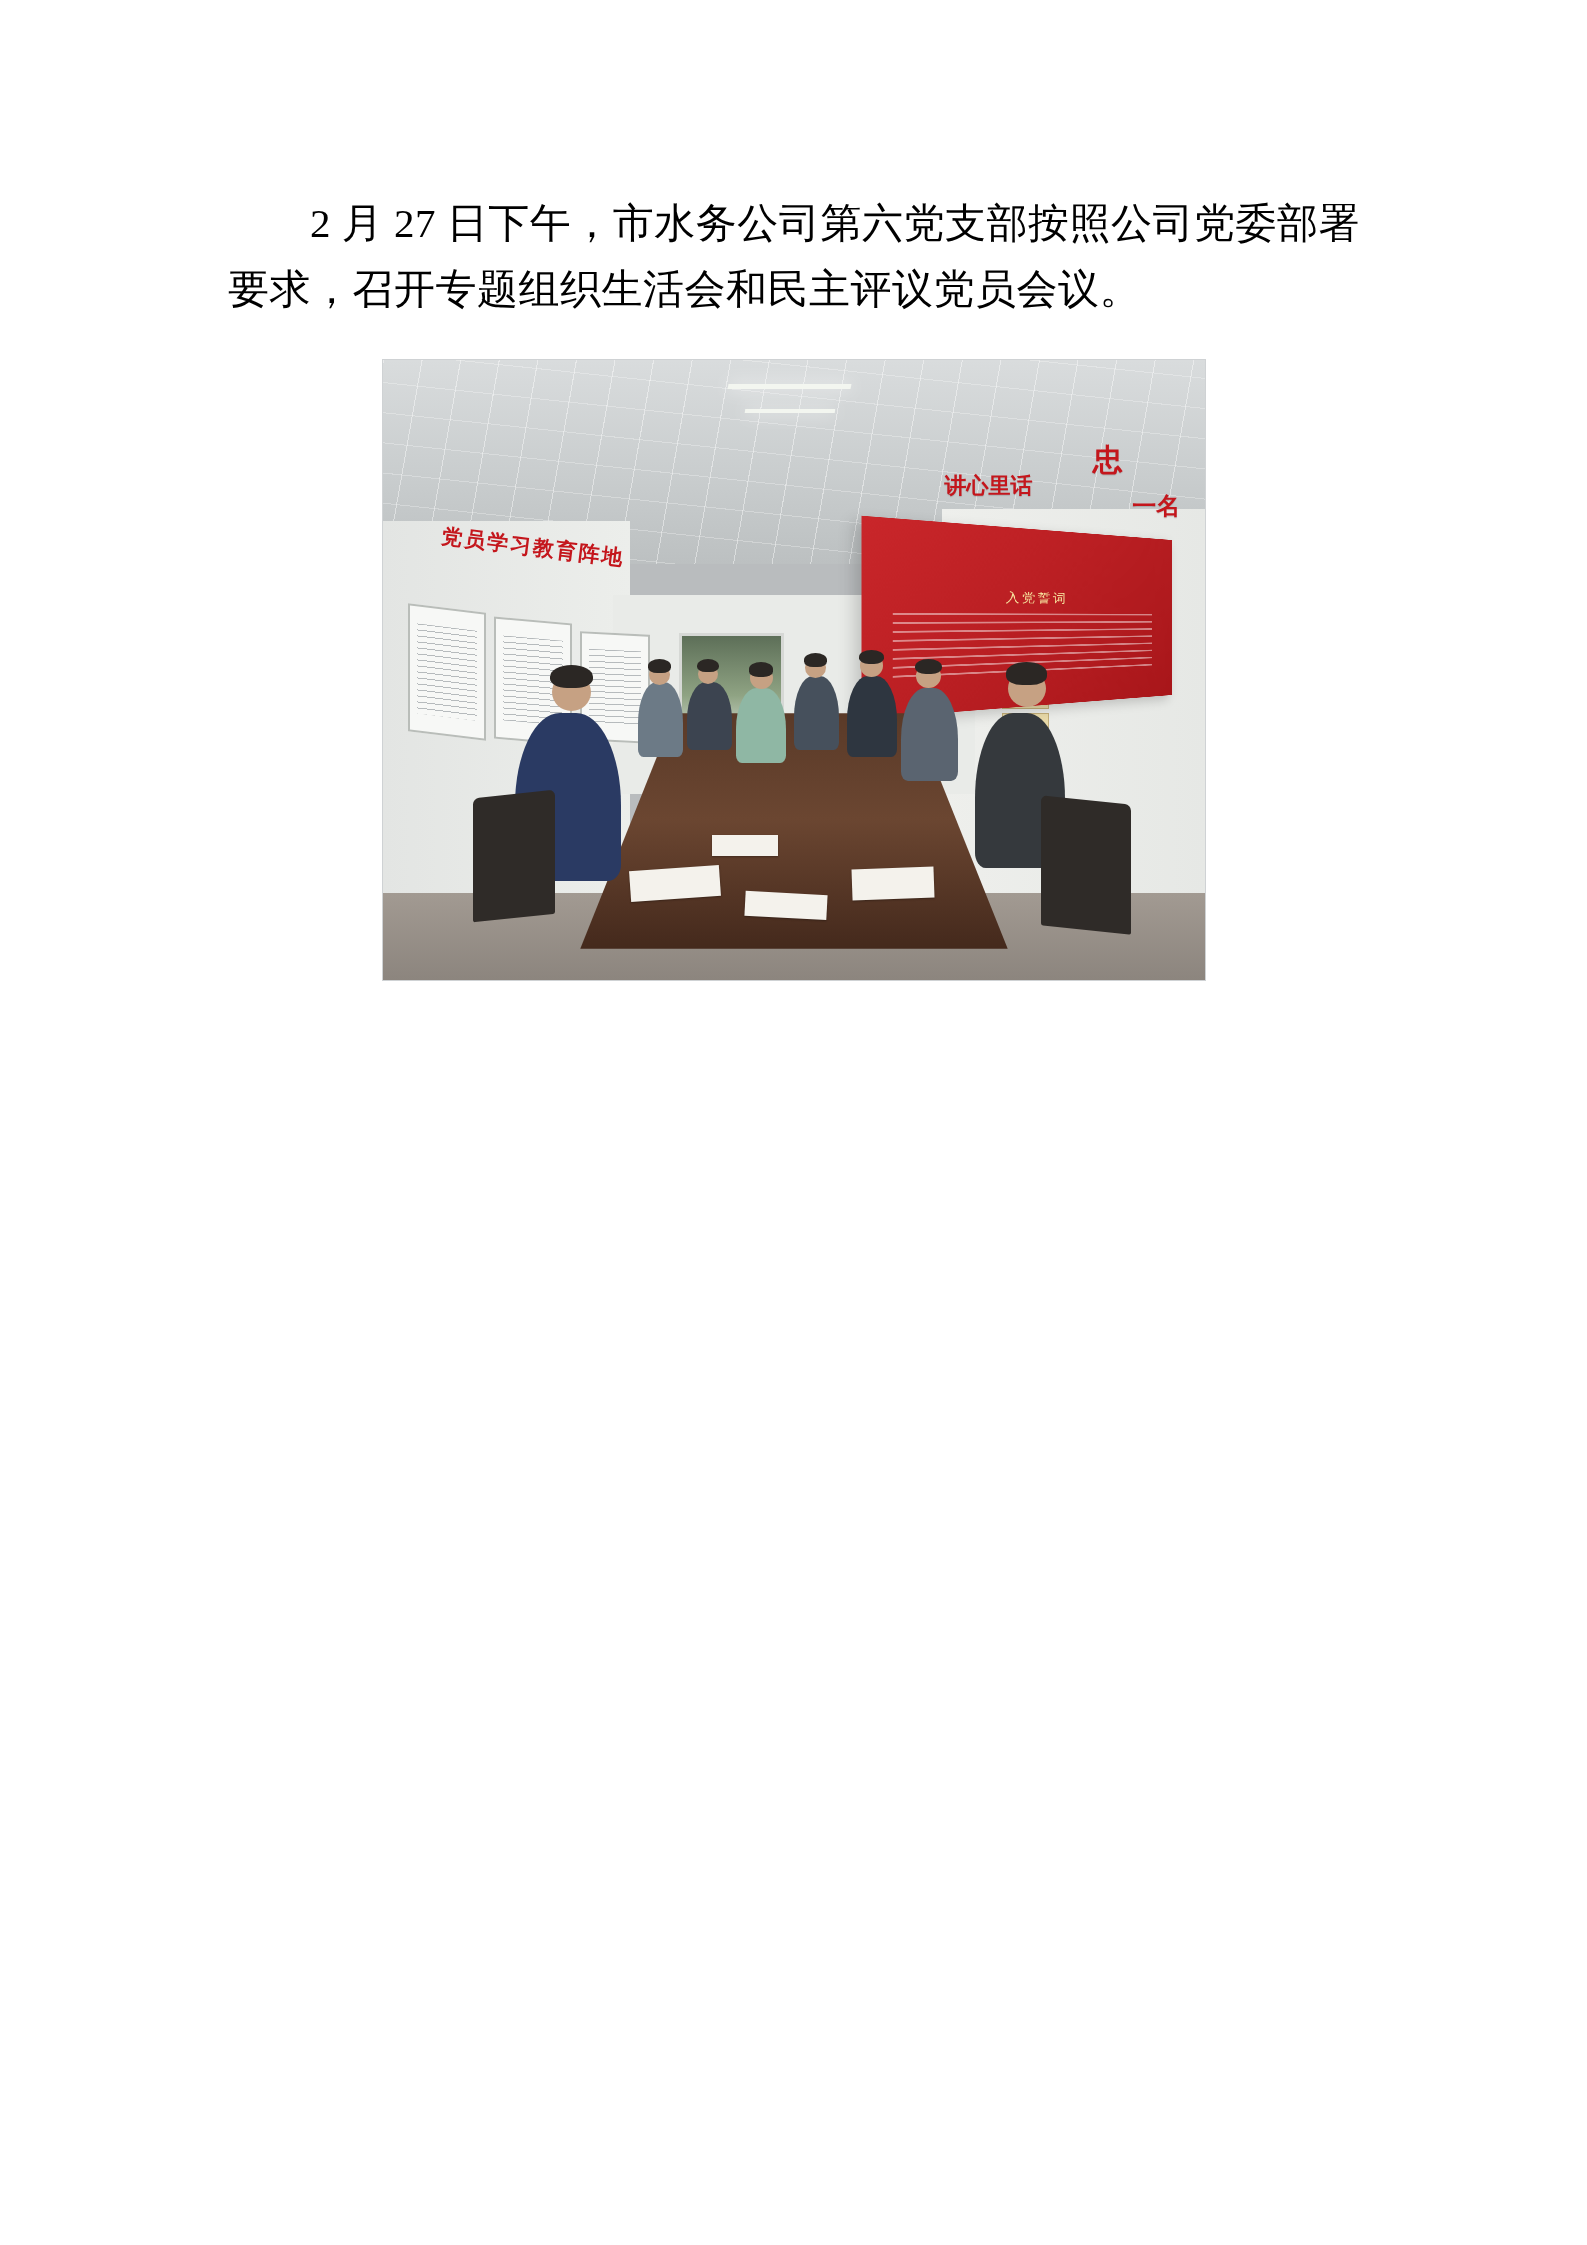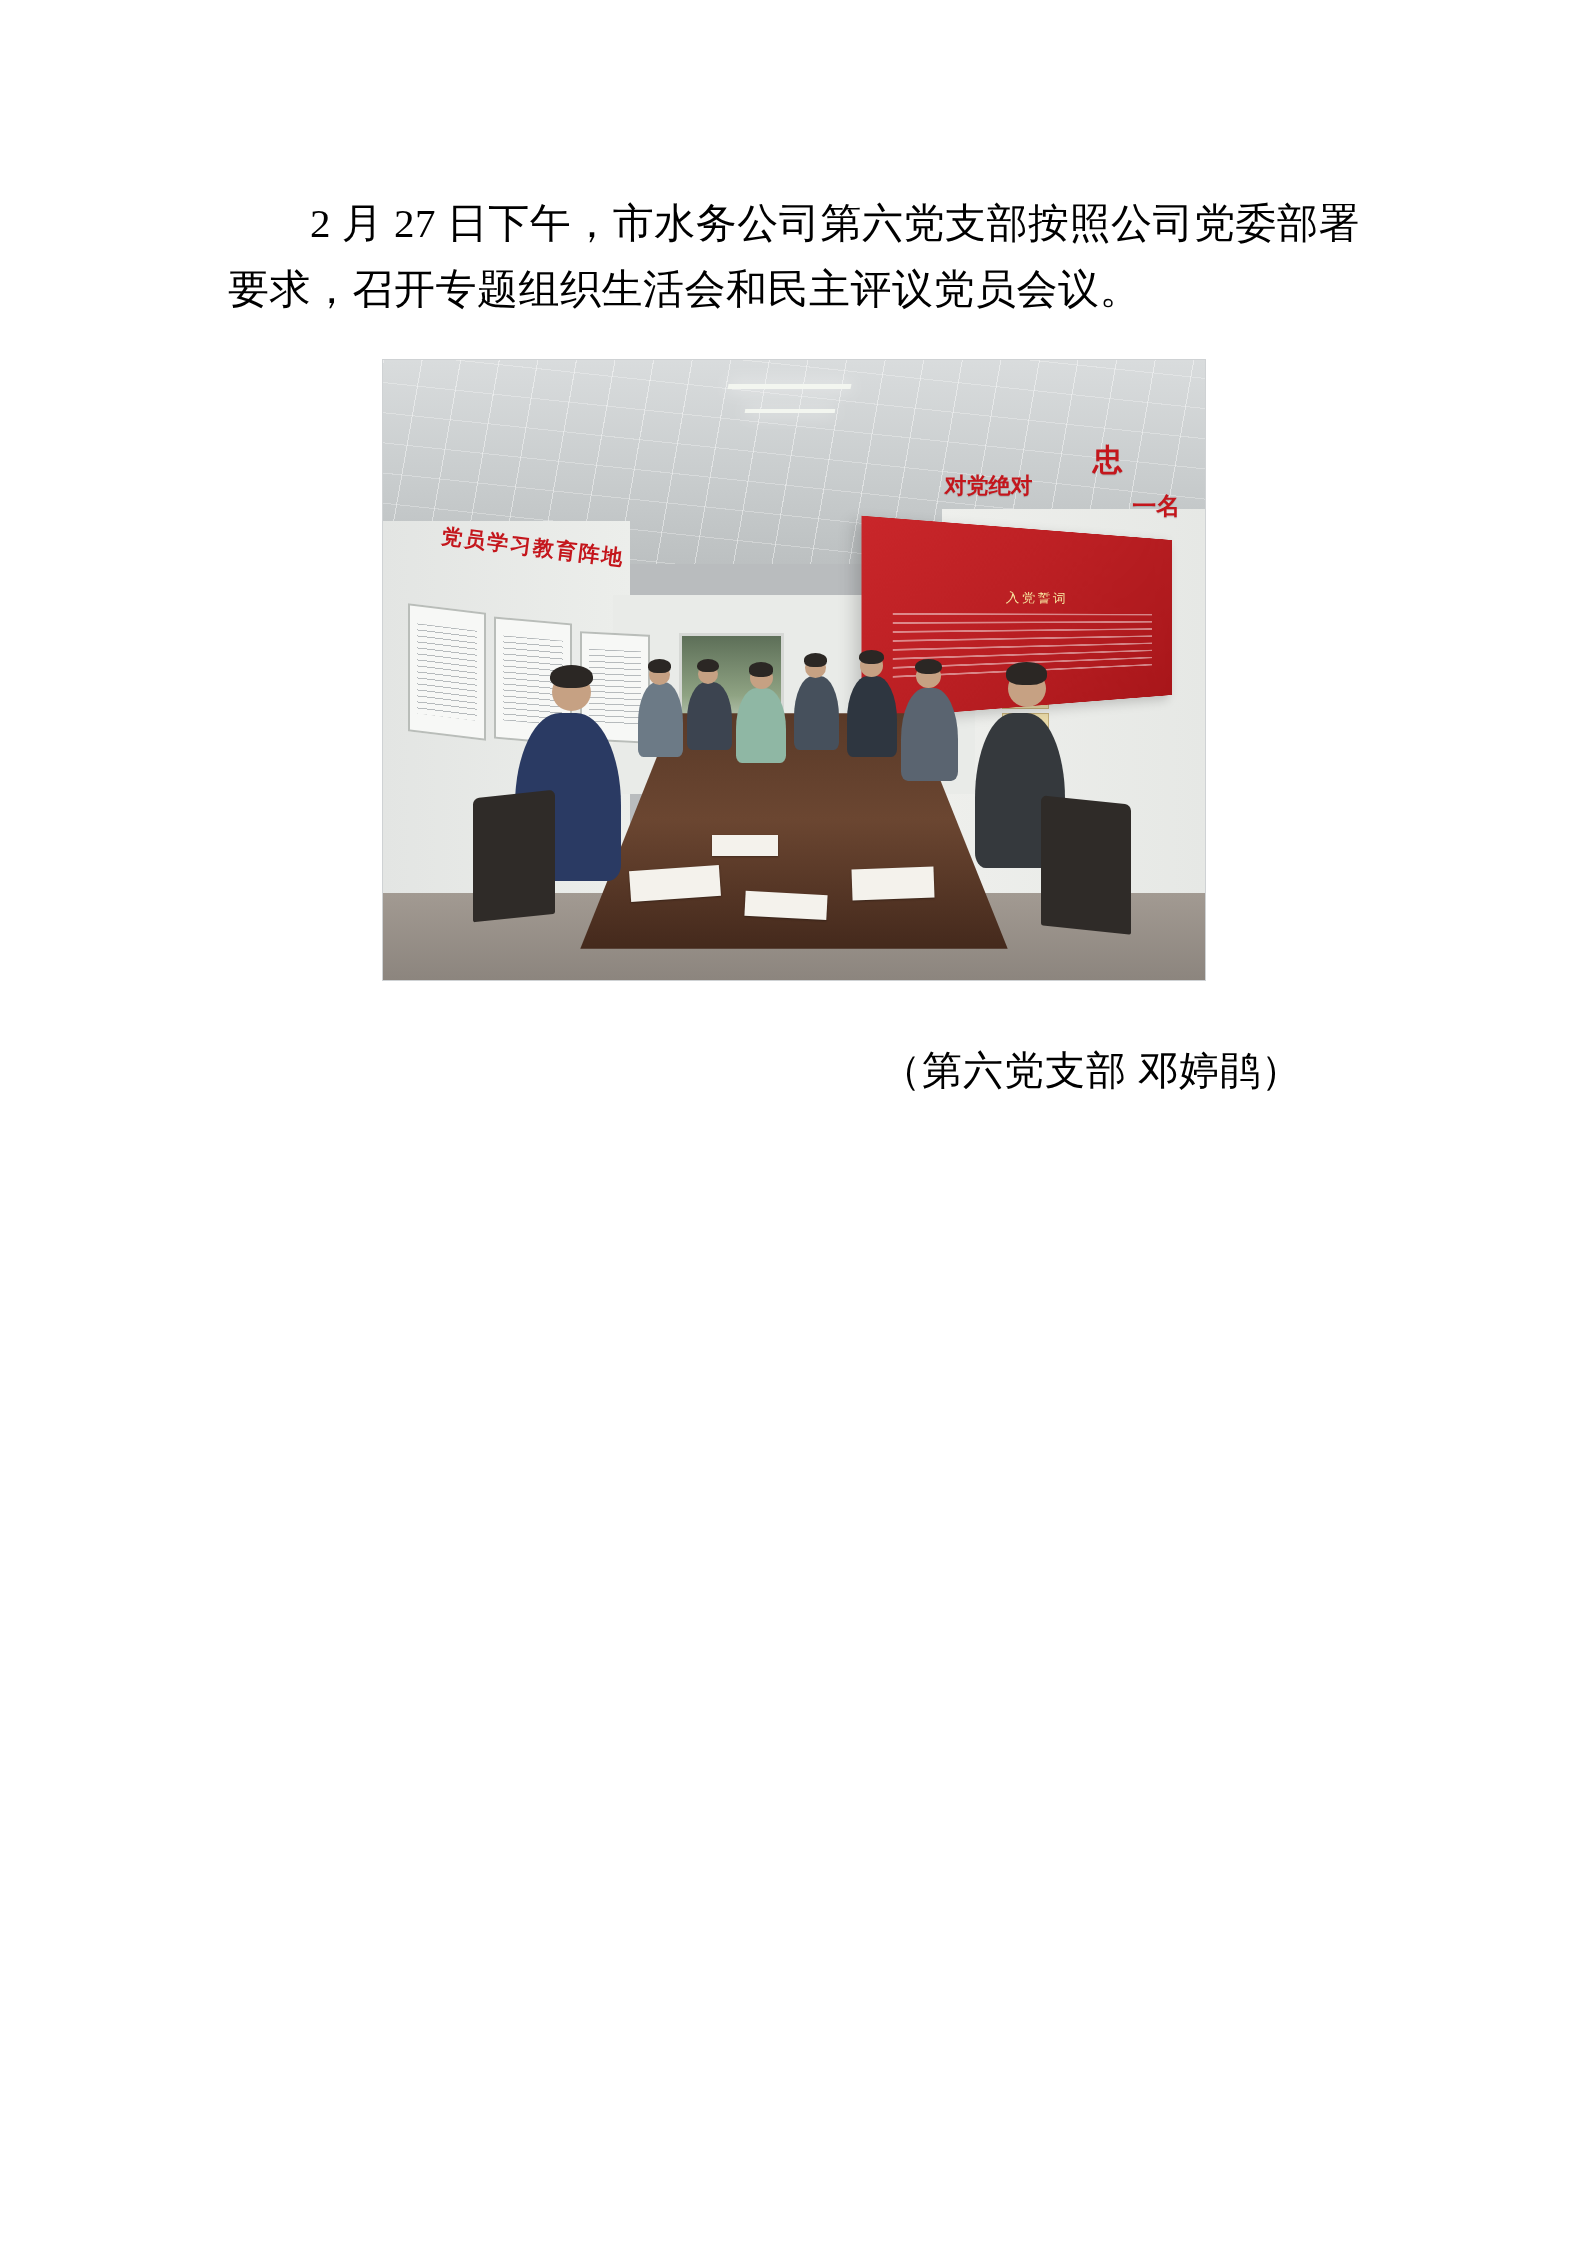--- a/index.html
+++ b/index.html
@@ -234,21 +234,21 @@
         <div class="board b2">
             <div class="b-lines"></div>
           </div>
         <div class="board b3">
             <div class="b-lines"></div>
           </div>
 
         <div class="small-frame"></div>
         <div class="small-frame2"></div>
 
-        <div class="red-char rc1">对党绝对</div>
+        <div class="red-char rc1">讲心里话</div>
         <div class="red-char rc2">忠</div>
         <div class="red-char rc4">一名</div>
 
         <div class="banner">
           <div class="banner-title">入党誓词</div>
           <div class="banner-text"></div>
         </div>
 
         <div class="floor"></div>
         <div class="table"></div>
@@ -289,16 +289,15 @@
         <div class="person" style="left:16%; top:57%; width:13%; height:27%; background:#2a3a63;"></div>
         <div class="head" style="left:20.5%; top:50.5%; width:4.8%; height:6.2%;"></div>
         <div class="hair" style="left:20.3%; top:49.2%; width:5.2%; height:3.8%;"></div>
 
         <div class="chair" style="left:11%; bottom:10%; width:10%; height:20%; transform:skewY(-6deg);"></div>
         <div class="chair" style="right:9%; bottom:8%; width:11%; height:21%; transform:skewY(6deg);"></div>
 
       </div>
     </div>
 
-    <div class="signature">（第六党支部 邓婷鹃）</div>
 
   </div>
 </div>
 
 </body></html>

